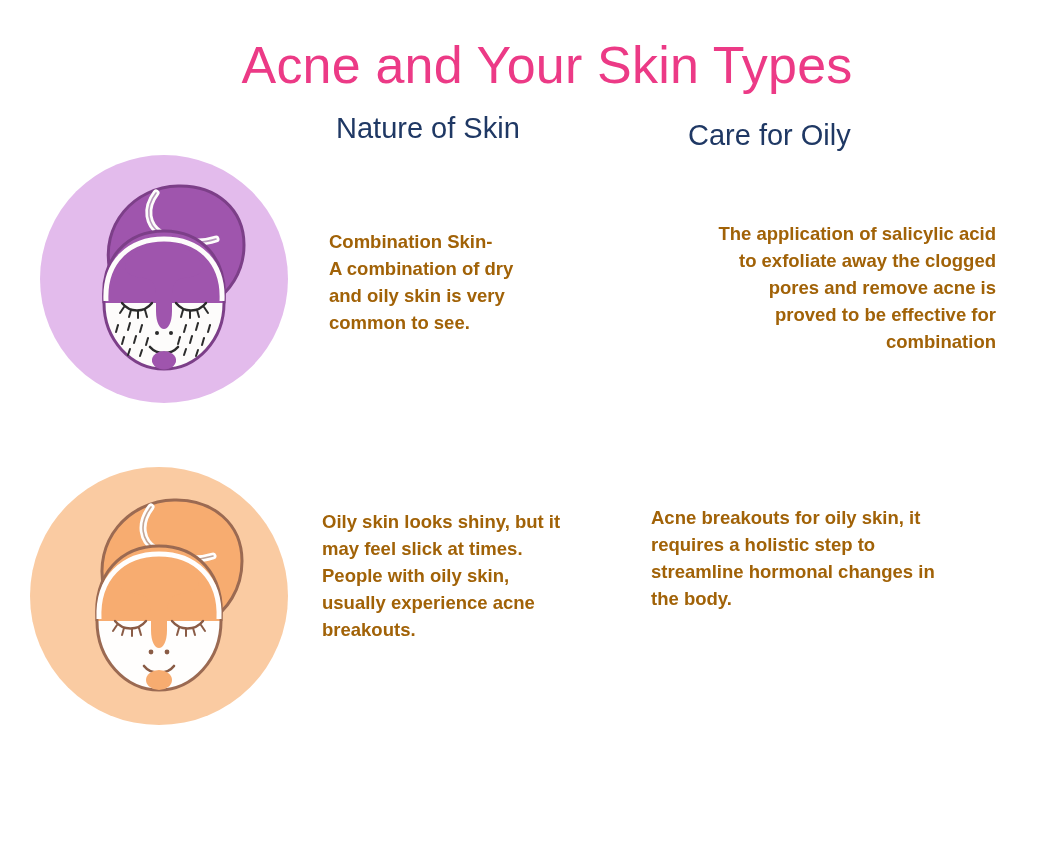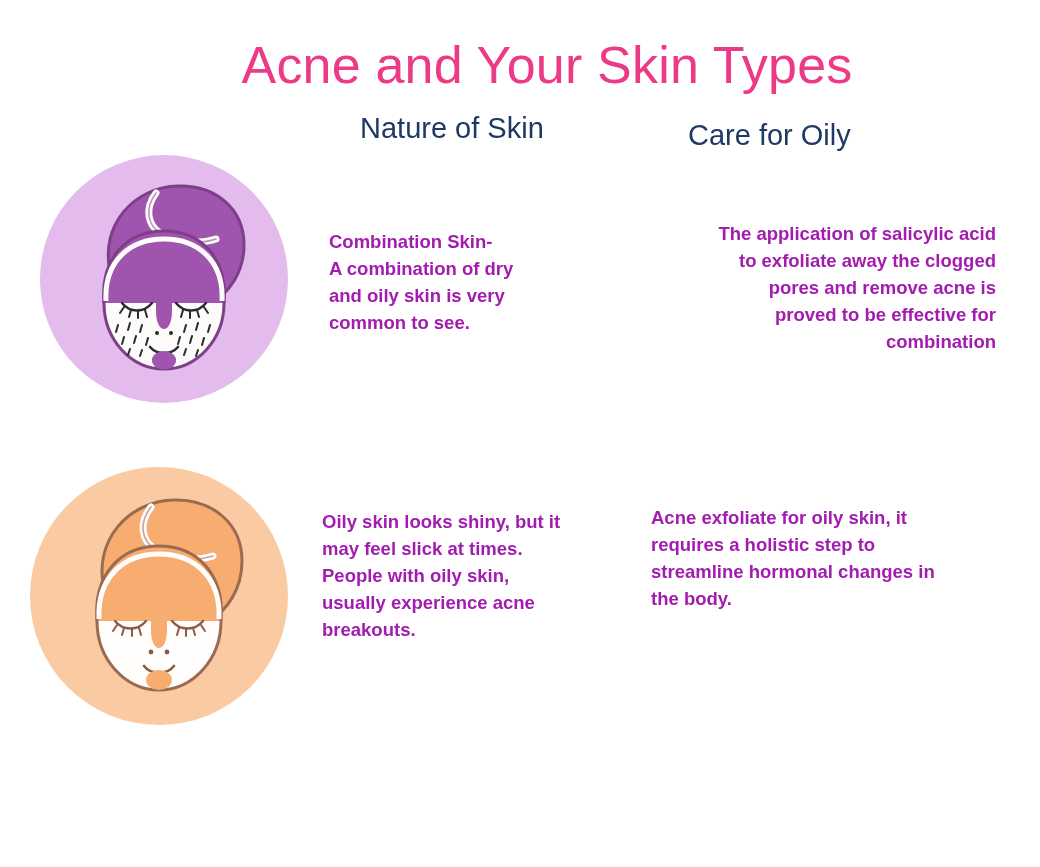--- a/index.html
+++ b/index.html
@@ -34,29 +34,29 @@
     white-space: nowrap;
     padding-left: 27px;
   }
   .subhead {
     position: absolute;
     font-size: 29px;
     font-weight: 400;
     color: #1f3864;
     white-space: nowrap;
   }
-  .subhead.nature { left: 360px; top: 112px; }
+  .subhead.nature { left: 336px; top: 112px; }
   .subhead.care   { left: 688px; top: 119px; }
 
   
   .copy {
     position: absolute;
     font-size: 18.5px;
     font-weight: bold;
-    color: #a21caf;
+    color: #a16207;
     line-height: 1.46;
     white-space: pre-line;
   }
   .copy.r1c1 { left: 329px; top: 228px; width: 250px; }
   .copy.r1c2 { left: 651px; top: 220px; width: 345px; text-align: right; }
   .copy.r2c1 { left: 322px; top: 508px; width: 295px; }
   .copy.r2c2 { left: 651px; top: 504px; width: 352px; }
 
   
   .face-wrap {
@@ -211,18 +211,18 @@
 
       <ellipse cx="131" cy="215" rx="13" ry="10" fill="#f7ac70"></ellipse>
     </svg>
   </div>
 
   <div class="copy r2c1">Oily skin looks shiny, but it
 may feel slick at times.
 People with oily skin,
 usually experience acne
 breakouts.</div>
-  <div class="copy r2c2">Acne exfoliate for oily skin, it
+  <div class="copy r2c2">Acne breakouts for oily skin, it
 requires a holistic step to
 streamline hormonal changes in
 the body.</div>
 
 </div>
 
 </body></html>

